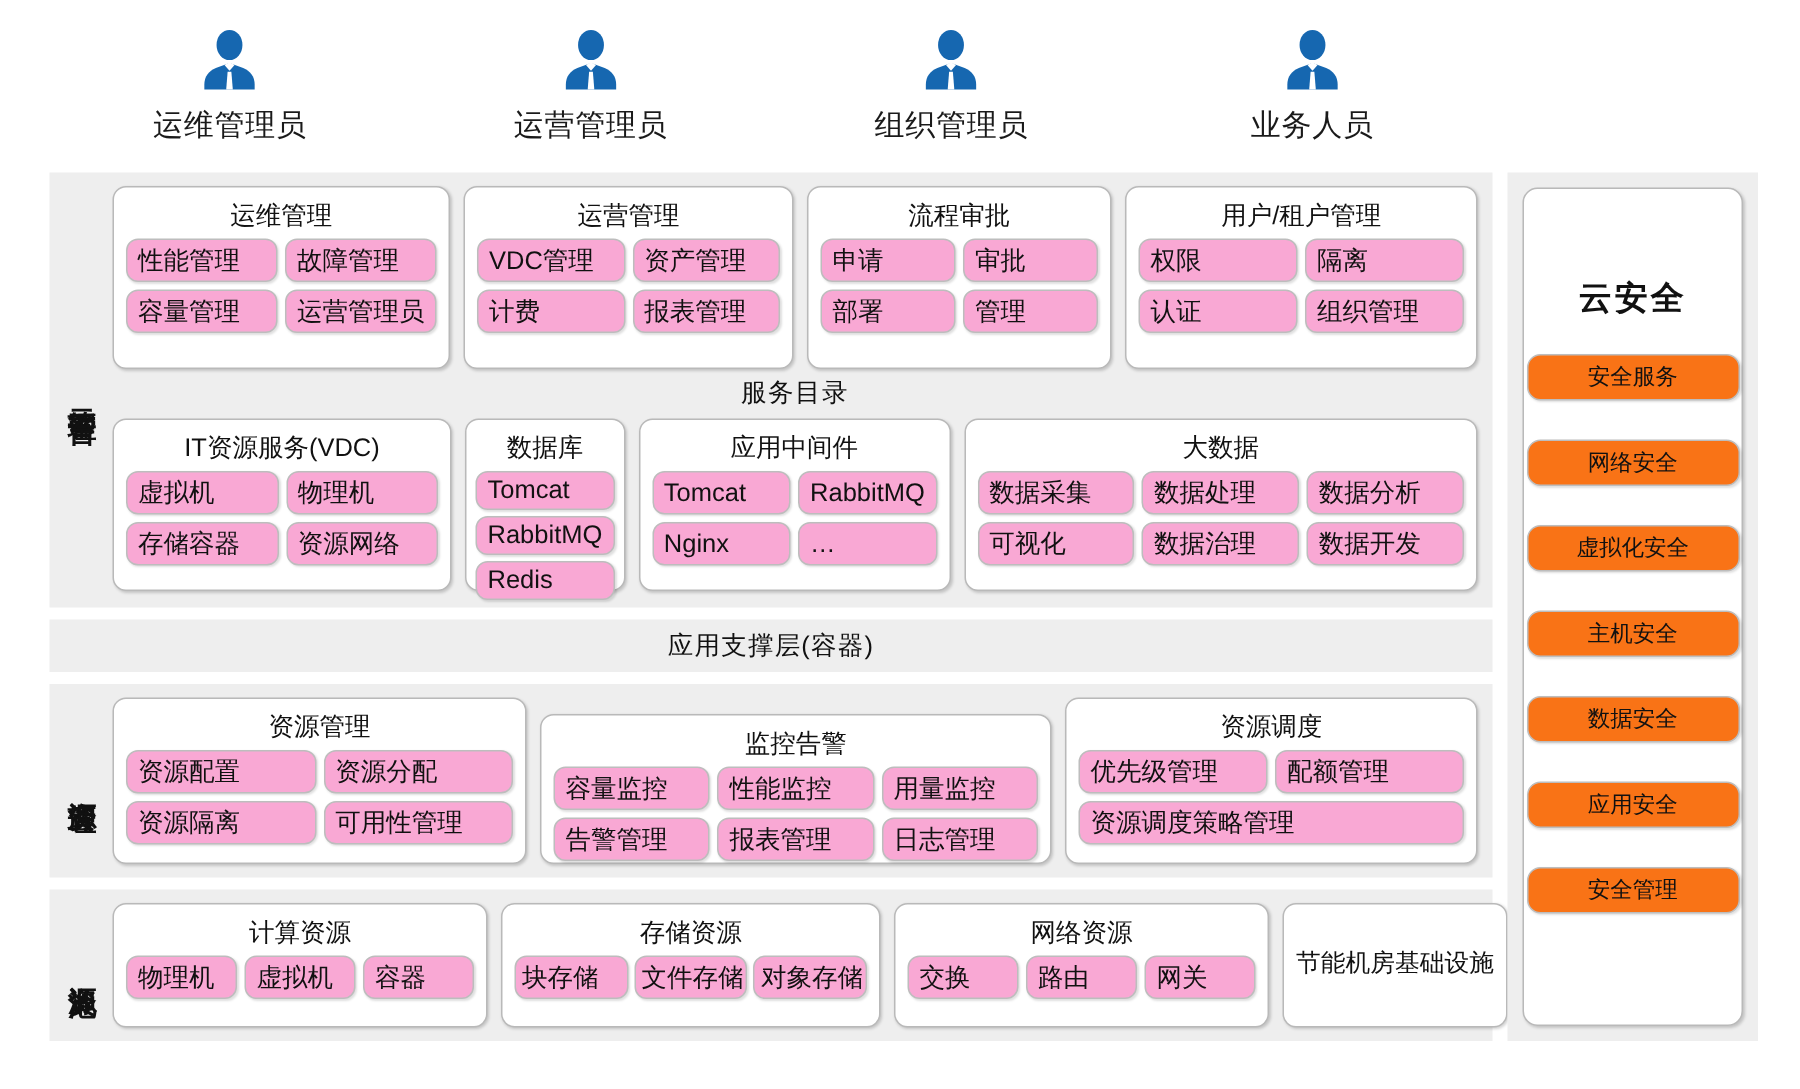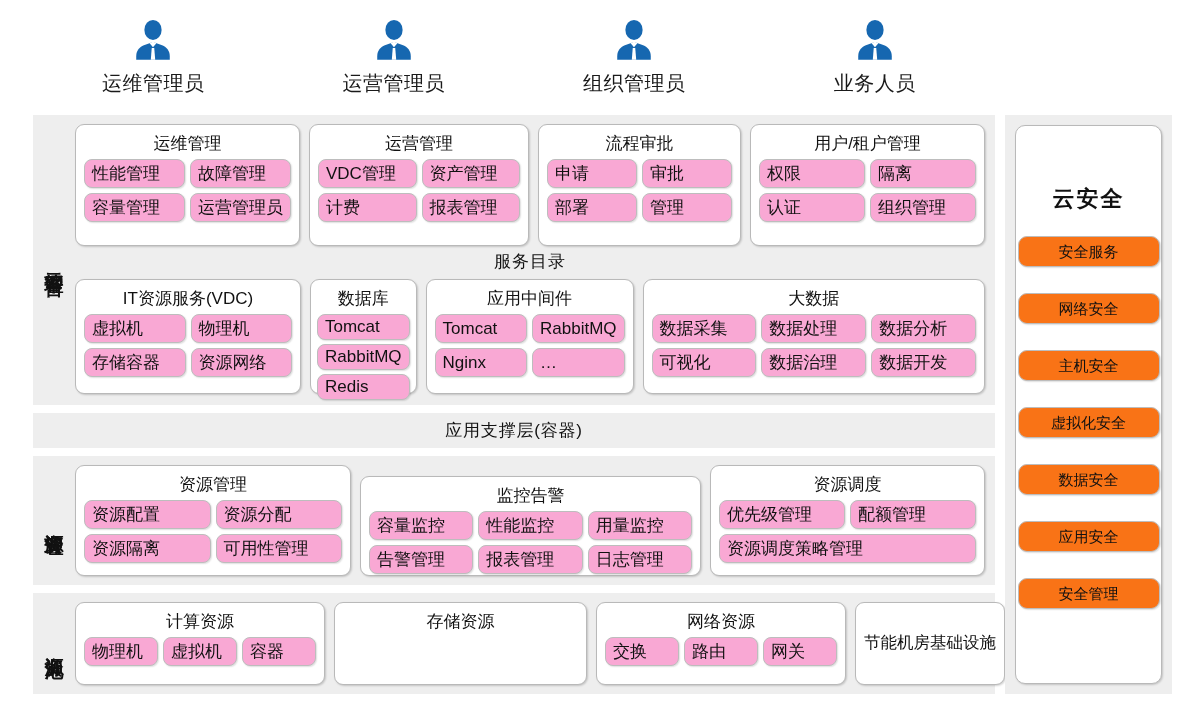--- a/index.html
+++ b/index.html
@@ -390,20 +390,25 @@
           <div class="card-title">计算资源</div>
           <div class="chips">
             <div class="chip" style="flex-basis:30%;">物理机</div>
             <div class="chip" style="flex-basis:30%;">虚拟机</div>
             <div class="chip" style="flex-basis:30%;">容器</div>
           </div>
         </div>
 
         <div class="card" style="flex:0 0 253px;">
           <div class="card-title">存储资源</div>
+          <div class="chips" style="gap:4px;">
+            <div class="chip" style="flex-basis:30%; padding:0 4px;">块存储</div>
+            <div class="chip" style="flex-basis:30%; padding:0 4px;">文件存储</div>
+            <div class="chip" style="flex-basis:30%; padding:0 4px;">对象存储</div>
+          </div>
         </div>
 
         <div class="card" style="flex:0 0 250px;">
           <div class="card-title">网络资源</div>
           <div class="chips">
             <div class="chip" style="flex-basis:30%;">交换</div>
             <div class="chip" style="flex-basis:30%;">路由</div>
             <div class="chip" style="flex-basis:30%;">网关</div>
           </div>
         </div>
@@ -413,21 +418,21 @@
         </div>
       </div>
     </div>
   </div>
 
   <div class="sec-band" style="left:1005px; top:115px; width:167px; height:579px;">
     <div class="sec-card">
       <div class="sec-title">云安全</div>
       <div class="sec-chip">安全服务</div>
       <div class="sec-chip">网络安全</div>
+      <div class="sec-chip">虚拟化安全</div>
       <div class="sec-chip">主机安全</div>
-      <div class="sec-chip">虚拟化安全</div>
       <div class="sec-chip">数据安全</div>
       <div class="sec-chip">应用安全</div>
       <div class="sec-chip">安全管理</div>
     </div>
   </div>
 
 </div>
 
 </body></html>

